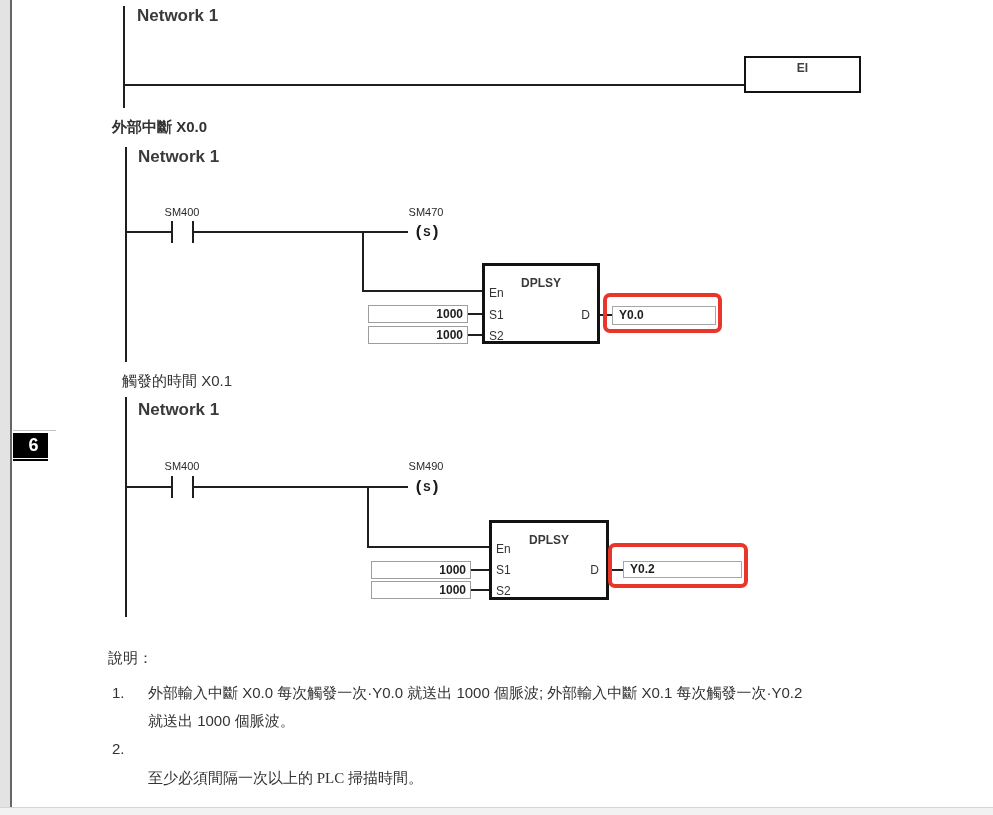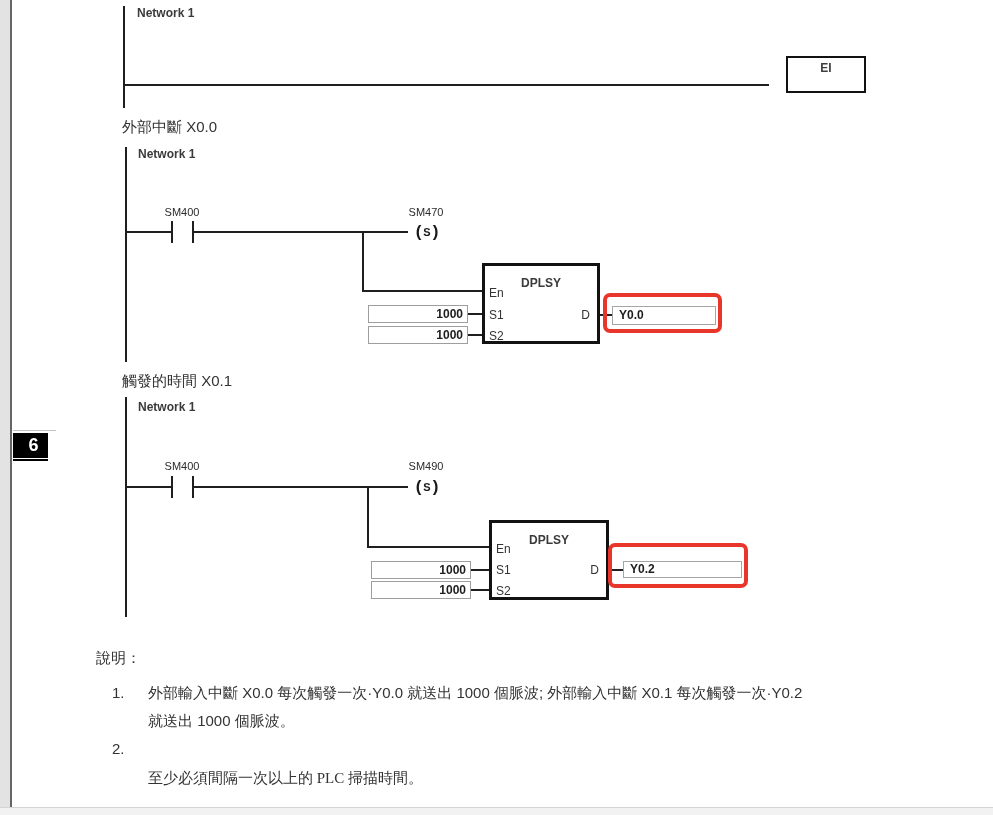--- a/index.html
+++ b/index.html
@@ -1,21 +1,21 @@
 <!DOCTYPE html>
 <html><head>
 <meta charset="utf-8">
 <style>
   * { margin: 0; padding: 0; box-sizing: border-box; }
   html, body { width: 993px; height: 815px; background: #ffffff; overflow: hidden;
     font-family: "Liberation Sans", "DejaVu Sans", sans-serif; }
   #canvas { position: relative; width: 993px; height: 815px; background: #ffffff; }
   .hline { position: absolute; height: 2px; background: #1f1f1f; }
   .vline { position: absolute; width: 2px; background: #1f1f1f; }
-  .net-label { position: absolute; font-size: 12px; font-weight: bold; color: #3a3a3a; }
+  .net-label { position: absolute; font-size: 17px; font-weight: bold; color: #3a3a3a; }
   .dev-label { position: absolute; font-size: 11px; font-weight: normal; color: #2b2b2b; text-align: center; }
   .heading-cjk { position: absolute; font-size: 15px; color: #333333; }
   .instr-box { position: absolute; border: 2px solid #121212; background: #ffffff;
     text-align: center; font-size: 12px; font-weight: 600; color: #3f3f3f; padding-top: 3px; }
   .fb-block { position: absolute; border: 3px solid #121212; background: #ffffff; }
   .fb-title { position: absolute; left: 0; right: 0; top: 10px; text-align: center;
     font-size: 12px; font-weight: 600; color: #3a3a3a; }
   .fb-pin { position: absolute; font-size: 12px; color: #333333; }
   .val-box { position: absolute; border: 1px solid #9e9e9e; background: #ffffff;
     font-size: 12px; font-weight: bold; color: #1d1d1d; text-align: right;
@@ -47,23 +47,23 @@
 
   <div id="left-strip"></div>
 
   <div id="chapter-tab-topline"></div>
   <div id="chapter-tab">6</div>
   <div id="chapter-tab-underline"></div>
 
   <div class="net-label" style="left:137px; top:6px;">Network 1</div>
   <div class="vline" style="left:123px; top:6px; height:102px;"></div>
   <div class="hline" style="left:123px; top:84px; width:646px;"></div>
-  <div class="instr-box" style="left:786px; top:56px; width:80px; height:37px;">EI</div>
+  <div class="instr-box" style="left:744px; top:56px; width:117px; height:37px;">EI</div>
 
-  <div class="heading-cjk" style="left:122px; top:118px;">外部中斷 X0.0</div>
+  <div class="heading-cjk" style="left:112px; top:118px;font-weight:bold;">外部中斷 X0.0</div>
 
   <div class="net-label" style="left:138px; top:147px;">Network 1</div>
   <div class="vline" style="left:125px; top:147px; height:215px;"></div>
 
   <div class="dev-label" style="left:156px; top:206px; width:52px;">SM400</div>
   <div class="hline" style="left:125px; top:231px; width:46px;"></div>
   <div class="contact-bar" style="left:171px; top:221px;"></div>
   <div class="contact-bar" style="left:192px; top:221px;"></div>
   <div class="hline" style="left:194px; top:231px; width:214px;"></div>
 
@@ -125,21 +125,21 @@
 
   <div class="val-box" style="left:371px; top:561px;">1000</div>
   <div class="val-box" style="left:371px; top:581px;">1000</div>
   <div class="hline" style="left:471px; top:569px; width:18px;"></div>
   <div class="hline" style="left:471px; top:589px; width:18px;"></div>
   <div class="hline" style="left:609px; top:569px; width:16px;"></div>
 
   <div class="red-box" style="left:608px; top:543px; width:140px; height:45px;"></div>
   <div class="out-box" style="left:623px; top:561px; width:119px; height:17px; line-height:15px;">Y0.2</div>
 
-  <div class="heading-cjk" style="left:96px; top:649px;">說明：</div>
+  <div class="heading-cjk" style="left:108px; top:649px;">說明：</div>
 
   <div class="expl-num" style="left:112px; top:684px;">1.</div>
   <div class="expl-line" style="left:148px; top:684px;">外部輸入中斷 X0.0 每次觸發一次·Y0.0 就送出 1000 個脈波; 外部輸入中斷 X0.1 每次觸發一次·Y0.2</div>
   <div class="expl-line" style="left:148px; top:712px;">就送出 1000 個脈波。</div>
 
   <div class="expl-num" style="left:112px; top:740px;">2.</div>
   <div class="expl-line" style="left:148px; top:769px;font-family:Liberation Serif, serif;">至少必須間隔一次以上的 PLC 掃描時間。</div>
 
   <div id="footer-bar"></div>
 

